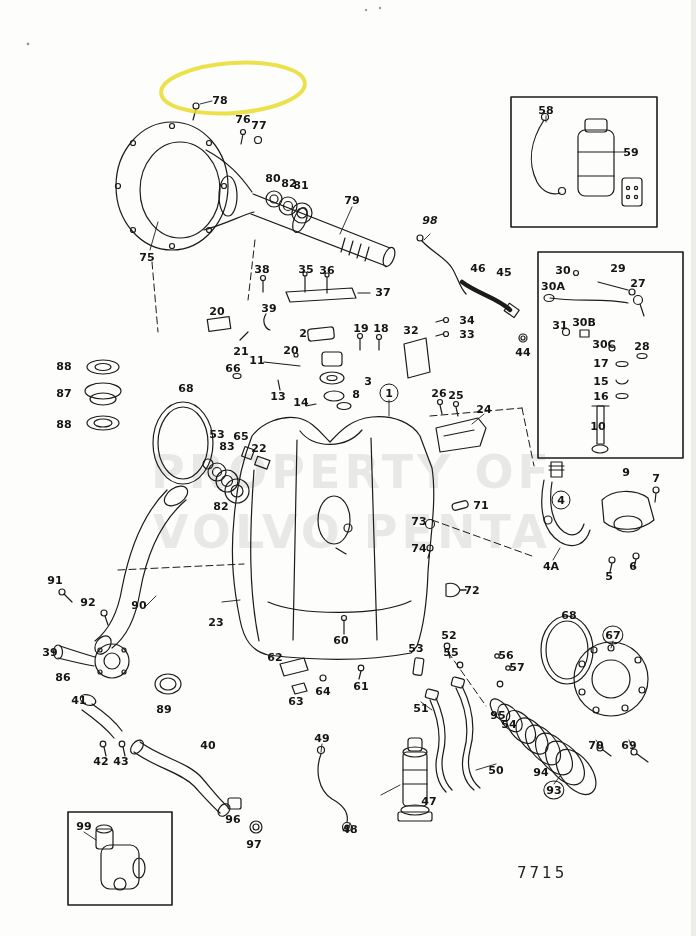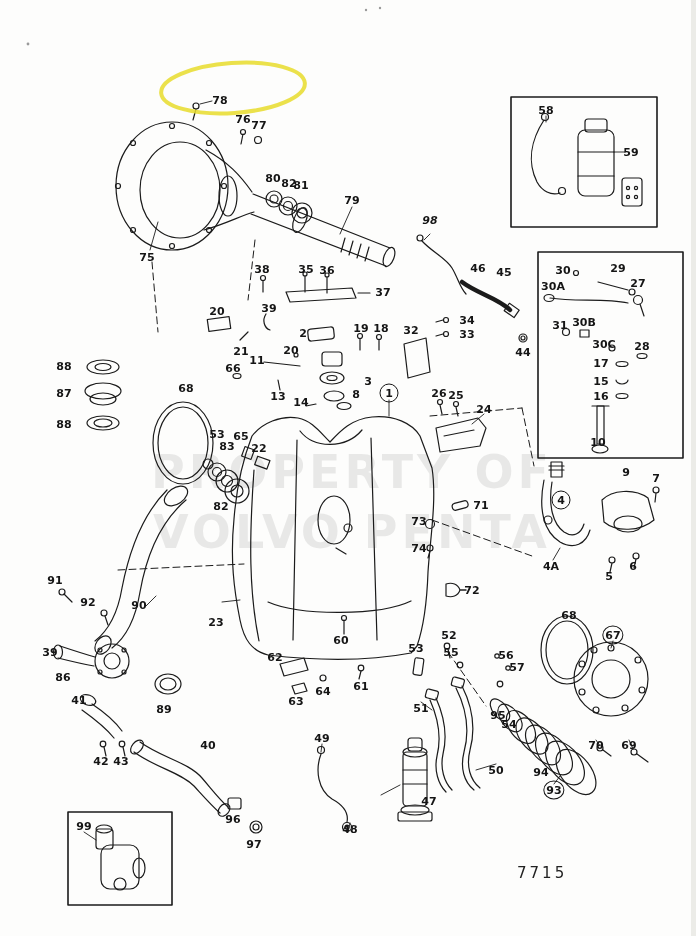--- a/index.html
+++ b/index.html
@@ -426,21 +426,21 @@
       <span class="callout" style="left: 618px; top: 268px;">29</span>
       <span class="callout" style="left: 553px; top: 286px;">30A</span>
       <span class="callout" style="left: 638px; top: 283px;">27</span>
       <span class="callout" style="left: 560px; top: 325px;">31</span>
       <span class="callout" style="left: 584px; top: 322px;">30B</span>
       <span class="callout" style="left: 604px; top: 344px;">30C</span>
       <span class="callout" style="left: 642px; top: 346px;">28</span>
       <span class="callout" style="left: 601px; top: 363px;">17</span>
       <span class="callout" style="left: 601px; top: 381px;">15</span>
       <span class="callout" style="left: 601px; top: 396px;">16</span>
-      <span class="callout" style="left: 598px; top: 426px; margin-top: 16px;">10</span>
+      <span class="callout" style="left: 598px; top: 426px;">10</span>
       <span class="callout" style="left: 262px; top: 269px;">38</span>
       <span class="callout" style="left: 306px; top: 269px;">35</span>
       <span class="callout" style="left: 327px; top: 270px;">36</span>
       <span class="callout" style="left: 383px; top: 292px;">37</span>
       <span class="callout" style="left: 269px; top: 308px;">39</span>
       <span class="callout" style="left: 217px; top: 311px;">20</span>
       <span class="callout" style="left: 303px; top: 333px;">2</span>
       <span class="callout" style="left: 361px; top: 328px;">19</span>
       <span class="callout" style="left: 381px; top: 328px;">18</span>
       <span class="callout" style="left: 411px; top: 330px;">32</span>

